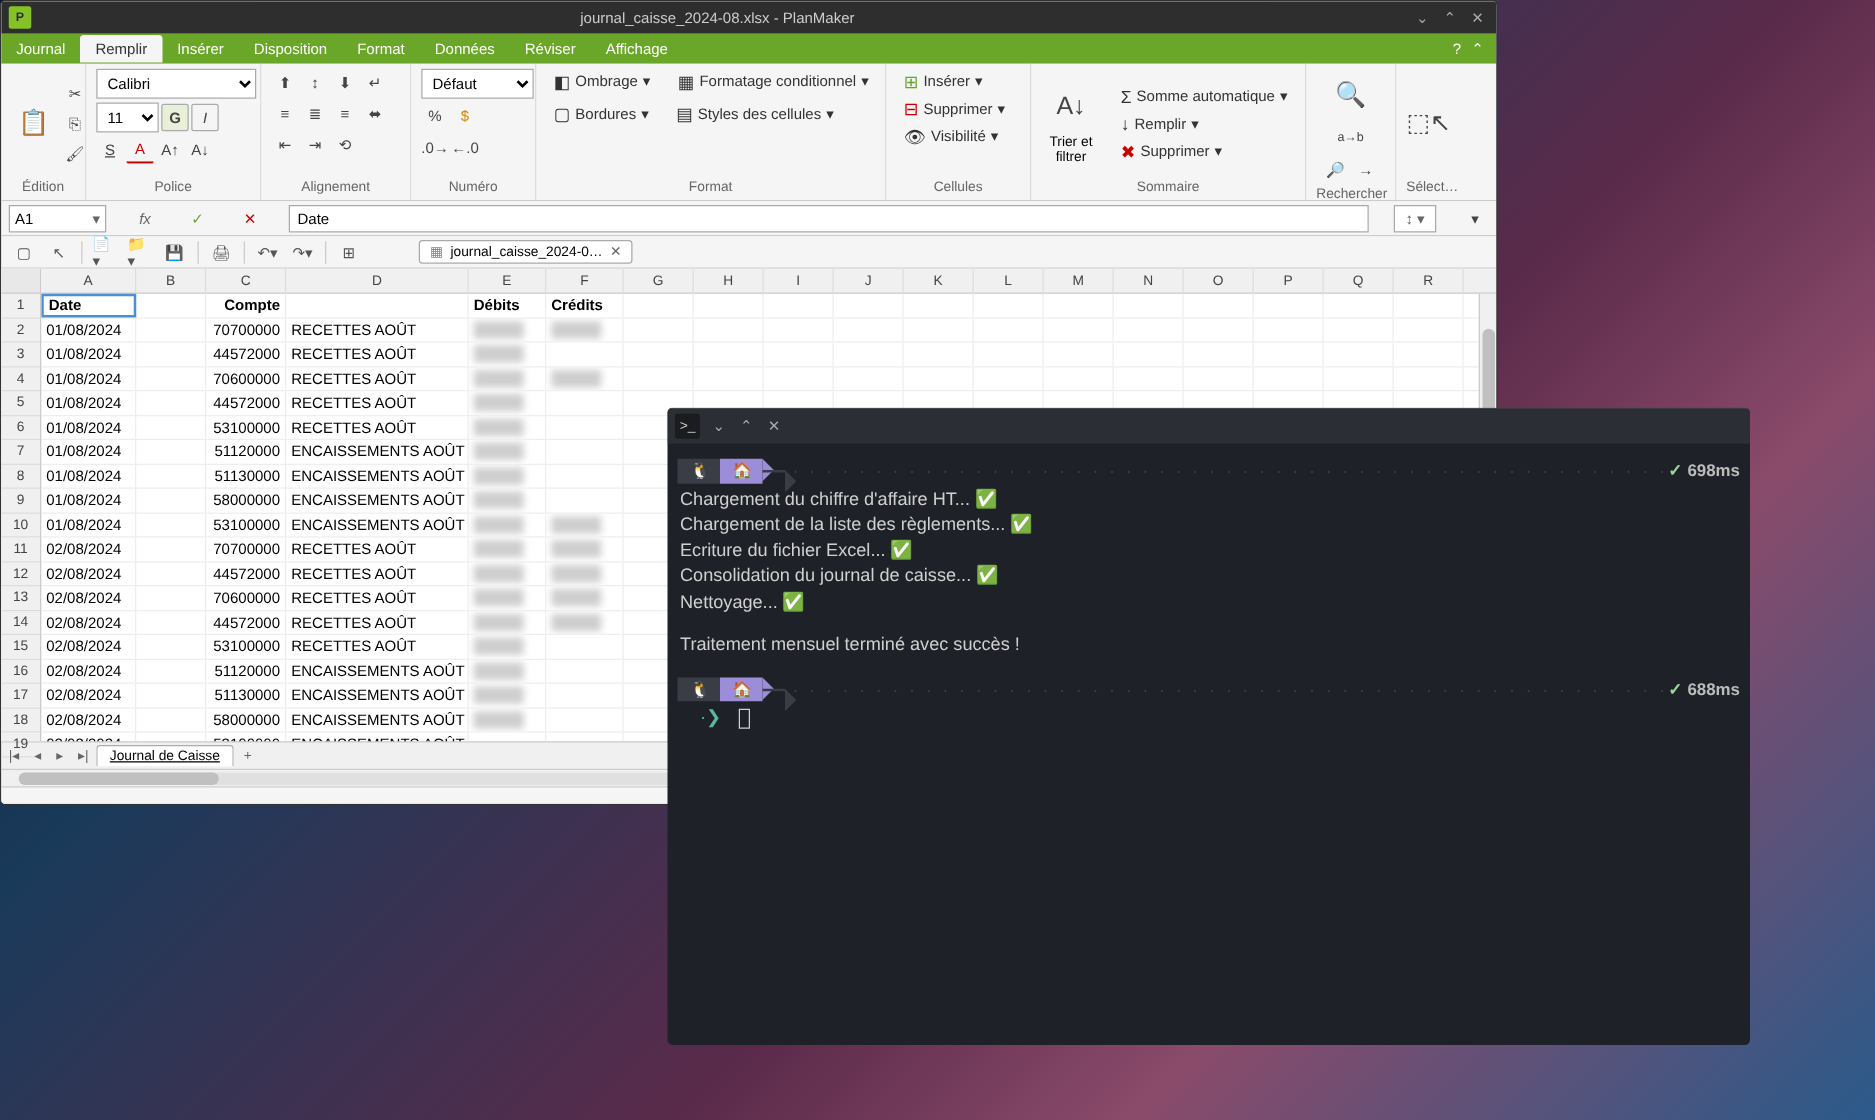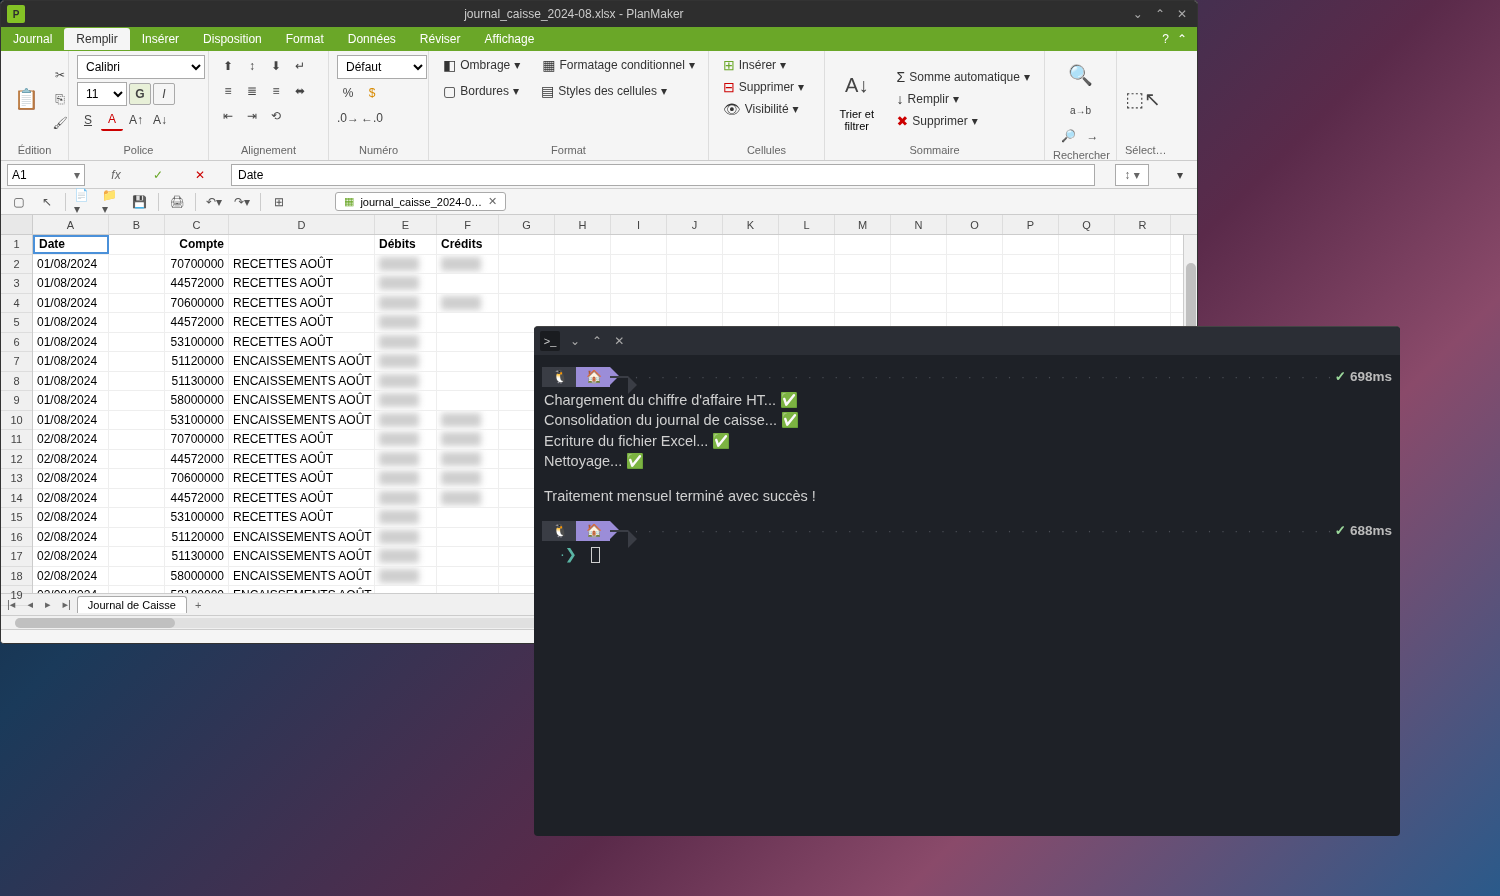--- a/index.html
+++ b/index.html
@@ -57,21 +57,21 @@
 .cell { border-right: 1px solid #eee; padding: 0 4px; display: flex; align-items: center; overflow: hidden; white-space: nowrap; }
 .cell.selected { border: 2px solid #4a90d9; }
 .cell.bold { font-weight: bold; }
 .cell.right { justify-content: flex-end; }
 .cell.blur span { filter: blur(3px); background: #cecece; color: #cecece; padding: 0 4px; }
 .gridwrap .vscroll { position: absolute; right: 0; top: 20px; bottom: 0; width: 14px; background: #f0f0f0; border-left: 1px solid #ccc;}
 .gridwrap .vscroll .thumb{ width:10px; margin:28px 2px 0; height:120px; background:#c0c0c0; border-radius:5px;}
 
 .pm-tabs { height: 22px; background: #f0f0f0; border-top: 1px solid #ccc; display: flex; align-items: center; font-size: 11px; }
 .pm-tabs .nav { padding: 0 6px; color: #666; cursor: pointer; }
-.pm-tabs .tab { background: #fff; border: 1px solid #aaa; border-bottom: none; padding: 2px 10px; border-radius: 3px 3px 0 0; }
+.pm-tabs .tab { background: #fff; border: 1px solid #aaa; border-bottom: none; padding: 2px 10px; border-radius: 3px 3px 0 0; text-decoration: underline; }
 .pm-tabs .add { padding: 0 8px; color: #666; cursor: pointer; }
 
 .pm-hscroll { height: 14px; background: #f0f0f0; border-top: 1px solid #ccc; display:flex; align-items:center;}
 .pm-hscroll .track{ flex:1; margin:0 14px; height:10px; background:#e0e0e0; border-radius:5px; position:relative;}
 .pm-hscroll .thumb{ position:absolute; left:0; width:160px; height:10px; background:#c0c0c0; border-radius:5px;}
 
 .pm-status { height: 22px; background: #f5f5f5; border-top: 1px solid #ccc; display: flex; align-items: center; font-size: 11px; color: #888; padding: 0 10px; gap: 18px; justify-content: flex-end;}
 
 
 .konsole {
@@ -821,22 +821,23 @@
       <span class="prompt-seg seg-purple">🏠</span>
       <span class="prompt-seg seg-end"></span>
       <span class="dots-fill">· · · · · · · · · · · · · · · · · · · · · · · · · · · · · · · · · · · · · · · · · · · · · · · · · · · · · · · · · · · · · · · · · · · · · · · · · · · · · · · · </span>
       <span class="timing">
           <span class="checkmark">✓</span> 
           <span>698ms</span>
         </span>
     </div>
     <div id="term-output">
         <div class="out-line">Chargement du chiffre d'affaire HT... ✅</div>
+        <div class="out-line">Chargement de la liste des règlements... ✅</div>
+        <div class="out-line">Ecriture du fichier Excel... ✅</div>
         <div class="out-line">Consolidation du journal de caisse... ✅</div>
-        <div class="out-line">Ecriture du fichier Excel... ✅</div>
         <div class="out-line">Nettoyage... ✅</div>
       </div>
     <div style="height:14px"></div>
     <div class="out-line">Traitement mensuel terminé avec succès !</div>
     <div style="height:14px"></div>
     <div class="prompt-line">
       <span class="prompt-seg seg-dark">🐧</span>
       <span class="prompt-seg seg-purple">🏠</span>
       <span class="prompt-seg seg-end"></span>
       <span class="dots-fill">· · · · · · · · · · · · · · · · · · · · · · · · · · · · · · · · · · · · · · · · · · · · · · · · · · · · · · · · · · · · · · · · · · · · · · · · · · · · · · · · </span>

